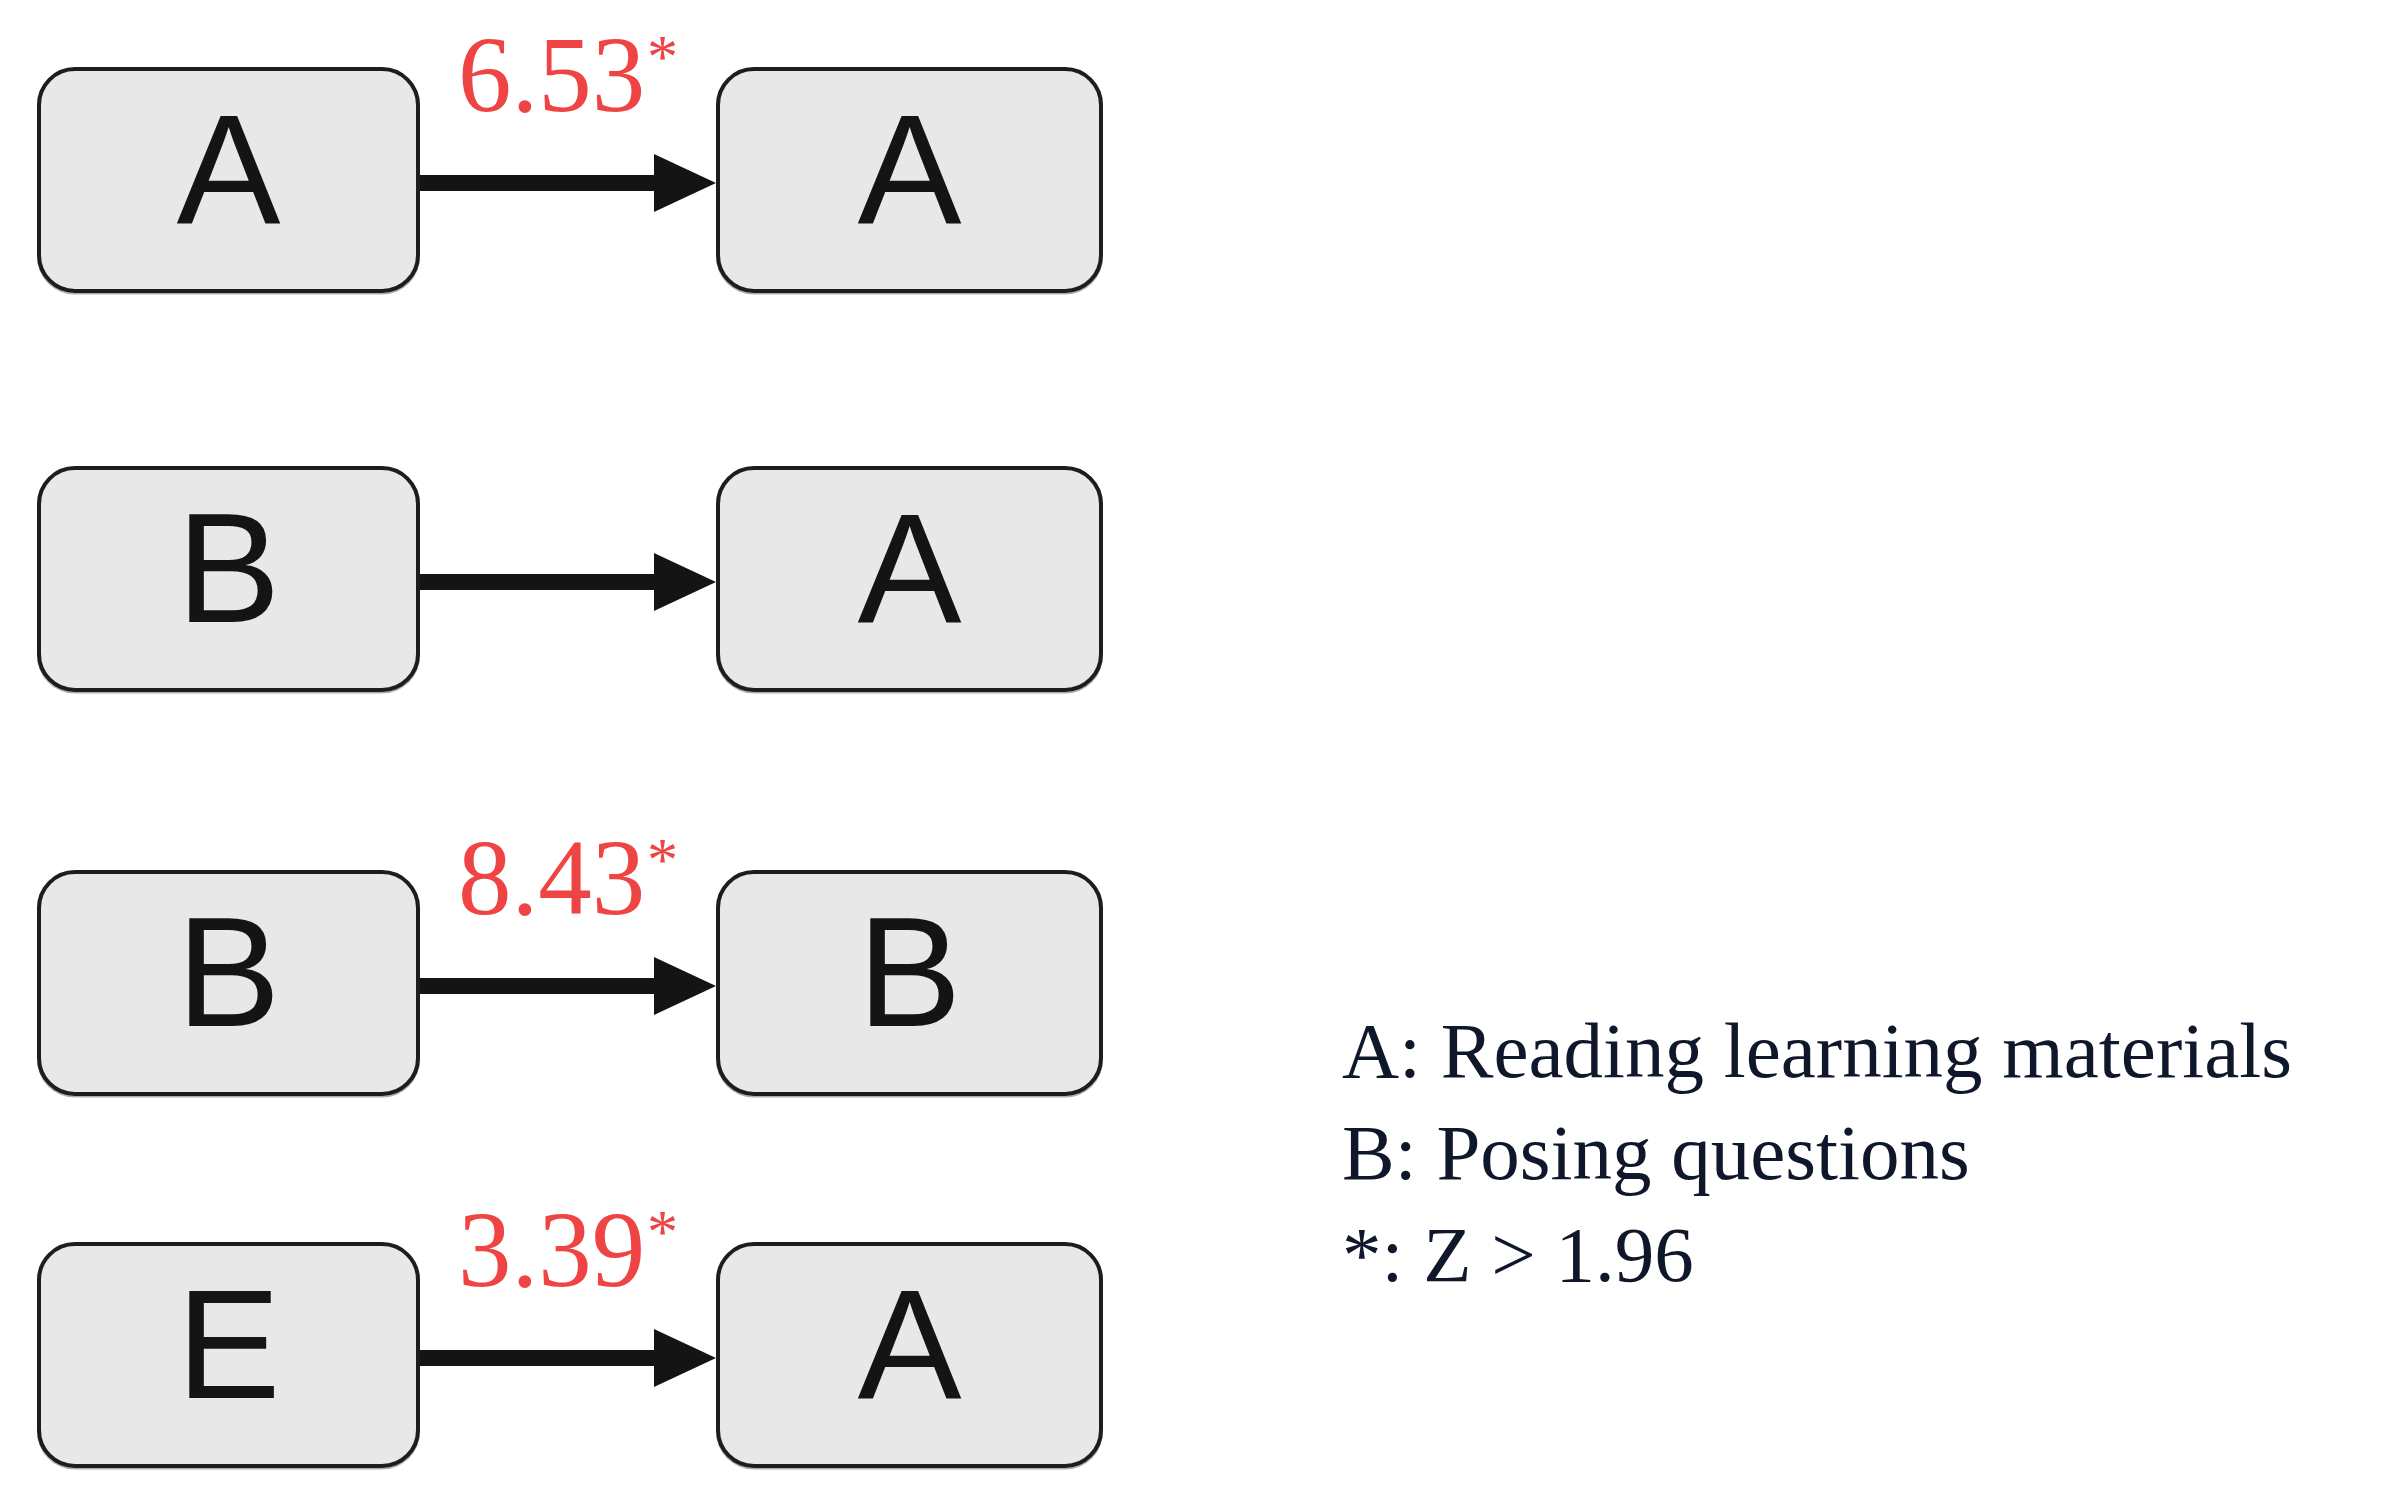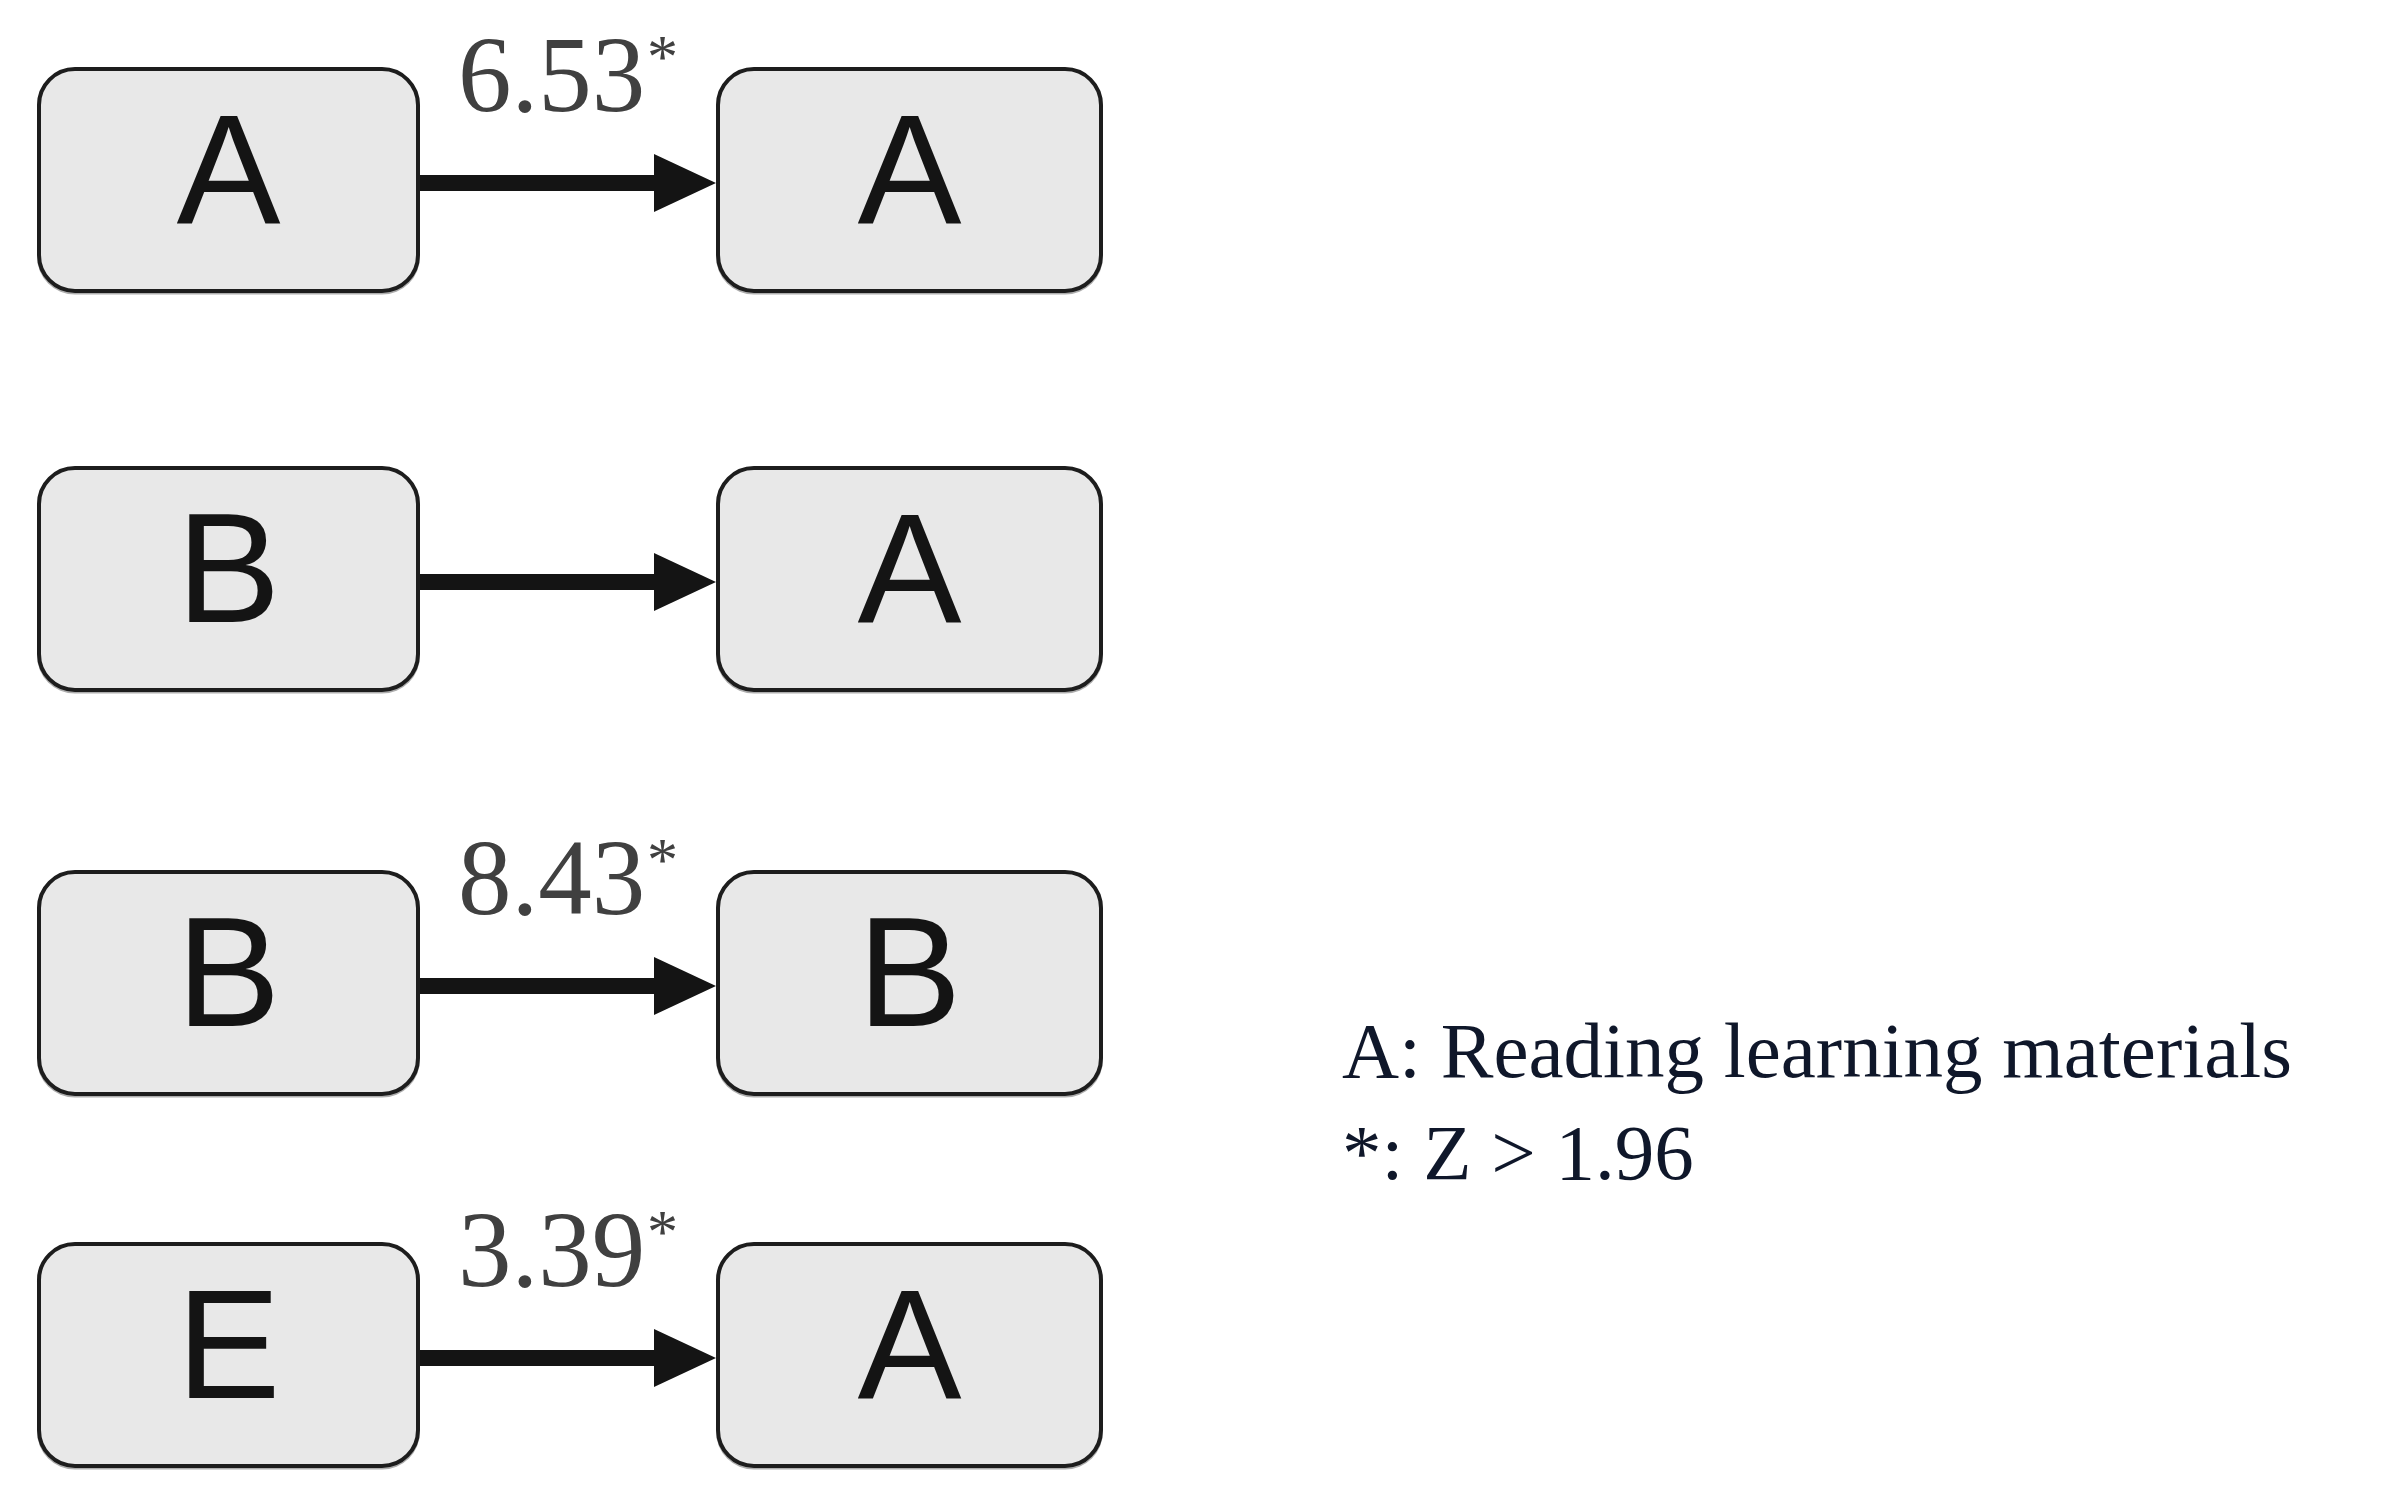--- a/index.html
+++ b/index.html
@@ -41,21 +41,21 @@
     position: relative; top: -11.5px;
   }
 
   .edge { position: absolute; left: 420px; top: 0; width: 296px; height: 226px; }
 
   .edge-label {
     position: absolute; left: 0; top: -45px; width: 100%;
     text-align: center;
     font-family: "Liberation Serif", serif;
     font-size: 107px; line-height: 1;
-    color: #404040;
+    color: #ef4444;
     white-space: nowrap;
   }
   .edge-label .sig {
     font-size: 0.58em;
     vertical-align: 0.55em;
     margin-left: 1.6px;
   }
 
   .shaft {
     position: absolute; left: 0; top: 108px;
@@ -135,17 +135,18 @@
       <div class="shaft"></div>
       <div class="head"></div>
     </div>
     <div class="node tgt">
       <span class="node-letter">A</span>
     </div>
   </section>
 
   <aside class="legend">
     <div class="legend-line">A: Reading learning materials</div>
+    <div class="legend-line">B: Posing questions</div>
     <div class="legend-line">*: Z &gt; 1.96</div>
   </aside>
 
 </div>
 
 
 </body></html>

